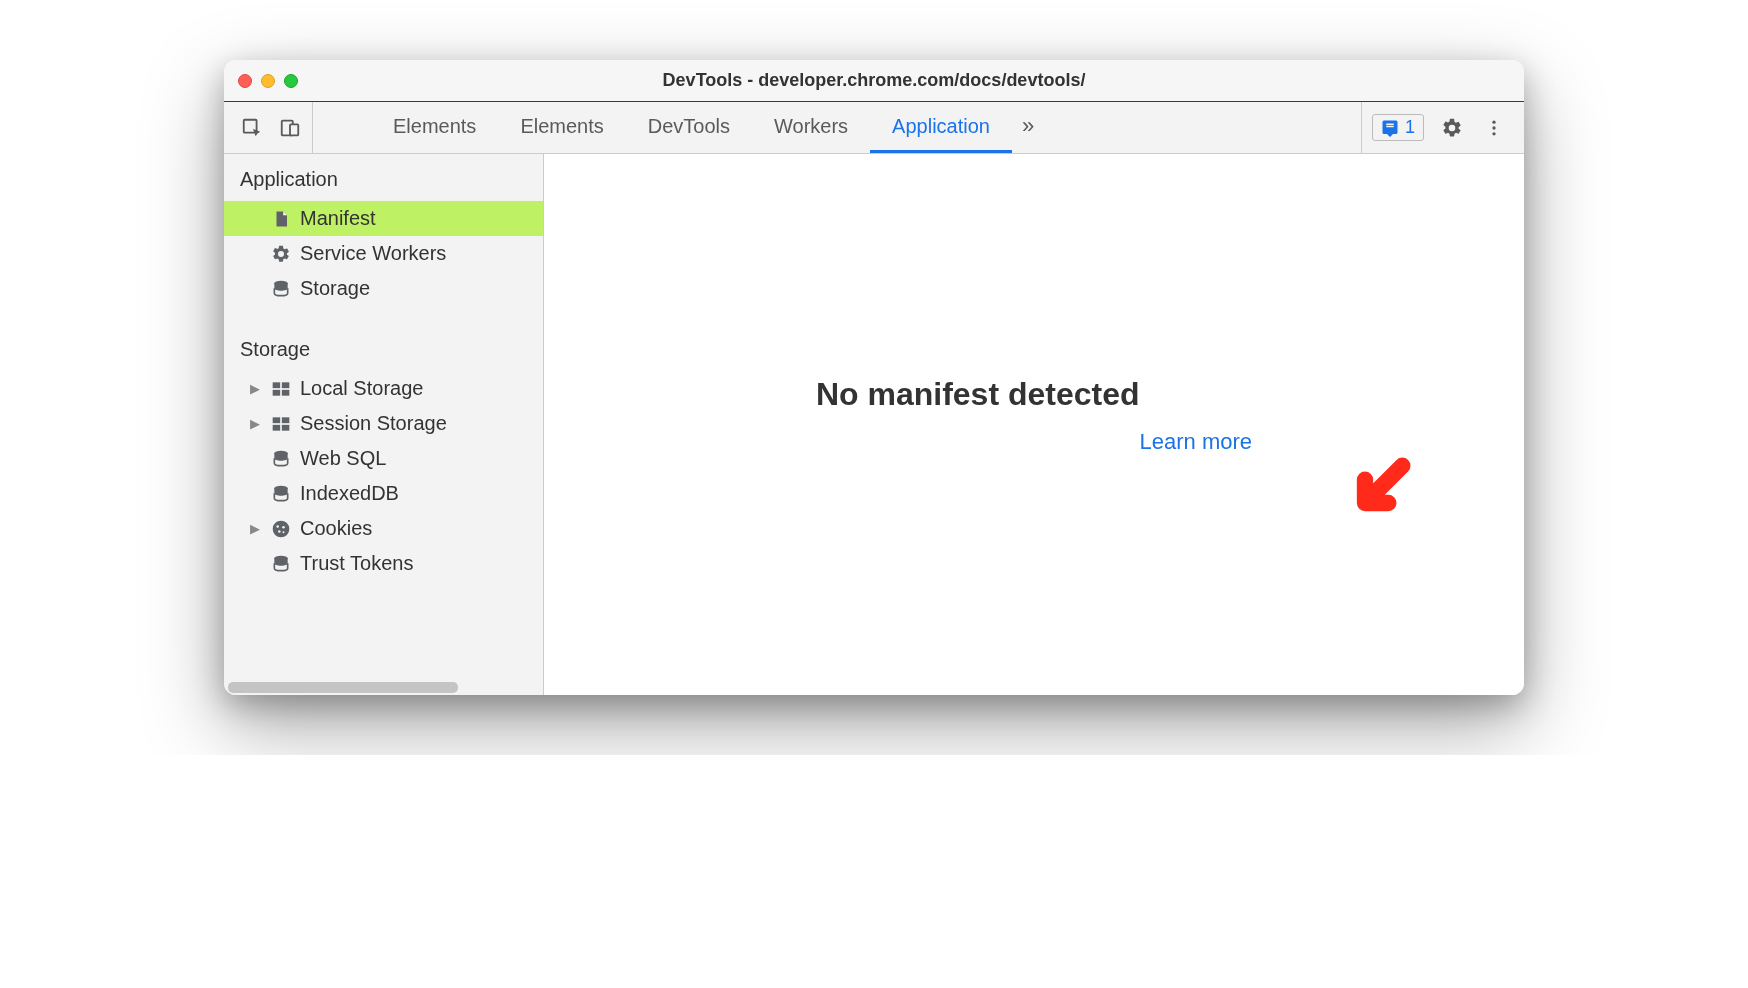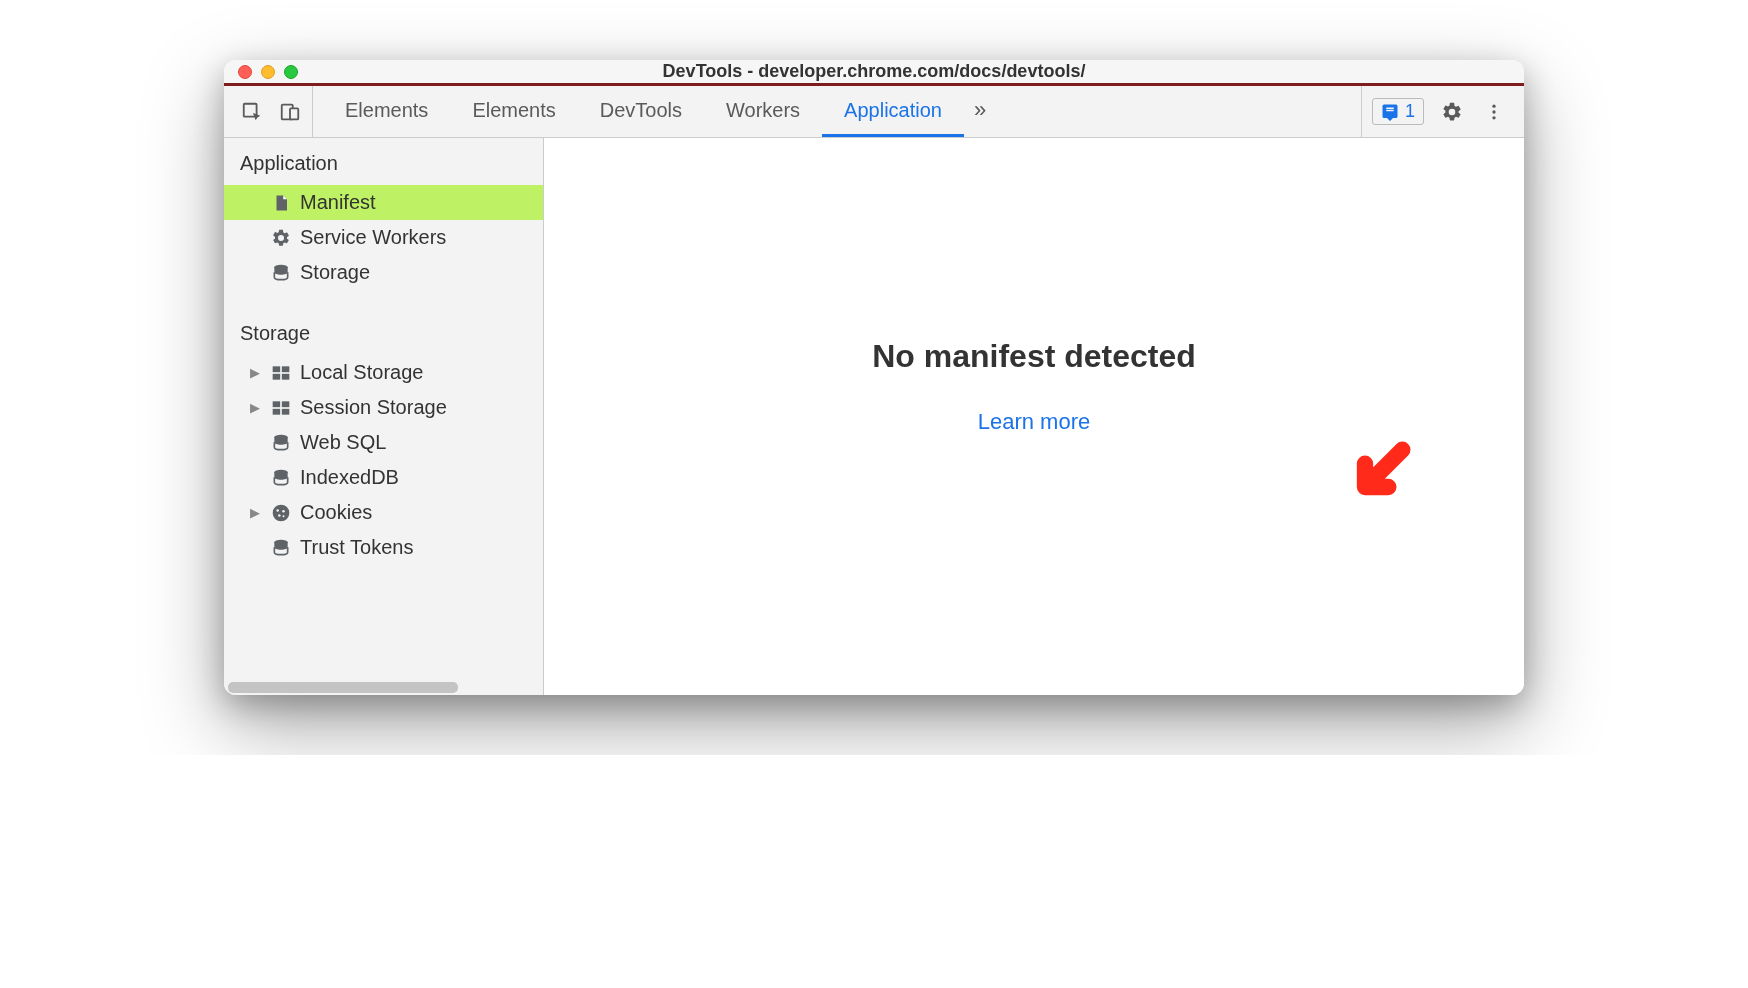--- a/index.html
+++ b/index.html
@@ -17,23 +17,23 @@
     border-radius: 12px;
     background: #fff;
     box-shadow: 0 30px 80px rgba(0,0,0,0.35), 0 10px 30px rgba(0,0,0,0.25);
     overflow: hidden;
     display: flex;
     flex-direction: column;
     position: relative;
   }
   
   .titlebar {
-    height: 26px;
+    height: 42px;
     background: #f6f6f6;
-    border-bottom: 3px solid #7f1d1d;
+    border-bottom: 1px solid #7f1d1d;
     display: flex;
     align-items: center;
     padding: 0 14px;
     position: relative;
   }
   .traffic {
     display: flex;
     gap: 9px;
   }
   .dot { width: 14px; height: 14px; border-radius: 50%; }
@@ -50,20 +50,21 @@
     pointer-events: none;
   }
   
   .tabbar {
     height: 52px;
     background: #f3f3f3;
     border-bottom: 1px solid #ccc;
     display: flex;
     align-items: stretch;
     padding: 0 6px;
+    gap: 48px;
   }
   .tabbar-left {
     display: flex;
     align-items: center;
     gap: 10px;
     padding: 0 8px;
     border-right: 1px solid #ccc;
     margin-right: 10px;
   }
   .icon-btn {
@@ -149,21 +150,20 @@
   .tree-item .caret.hidden { visibility: hidden; }
   .tree-icon {
     width: 22px; height: 22px;
     display: flex; align-items: center; justify-content: center;
     color: #5f6368;
   }
   .main {
     flex: 1;
     background: #fff;
     display: flex;
-    flex-direction: column;
     align-items: center;
     justify-content: center;
     position: relative;
   }
   .main-heading {
     font-size: 32px;
     font-weight: 700;
     color: #333;
     margin-top: -60px;
   }

